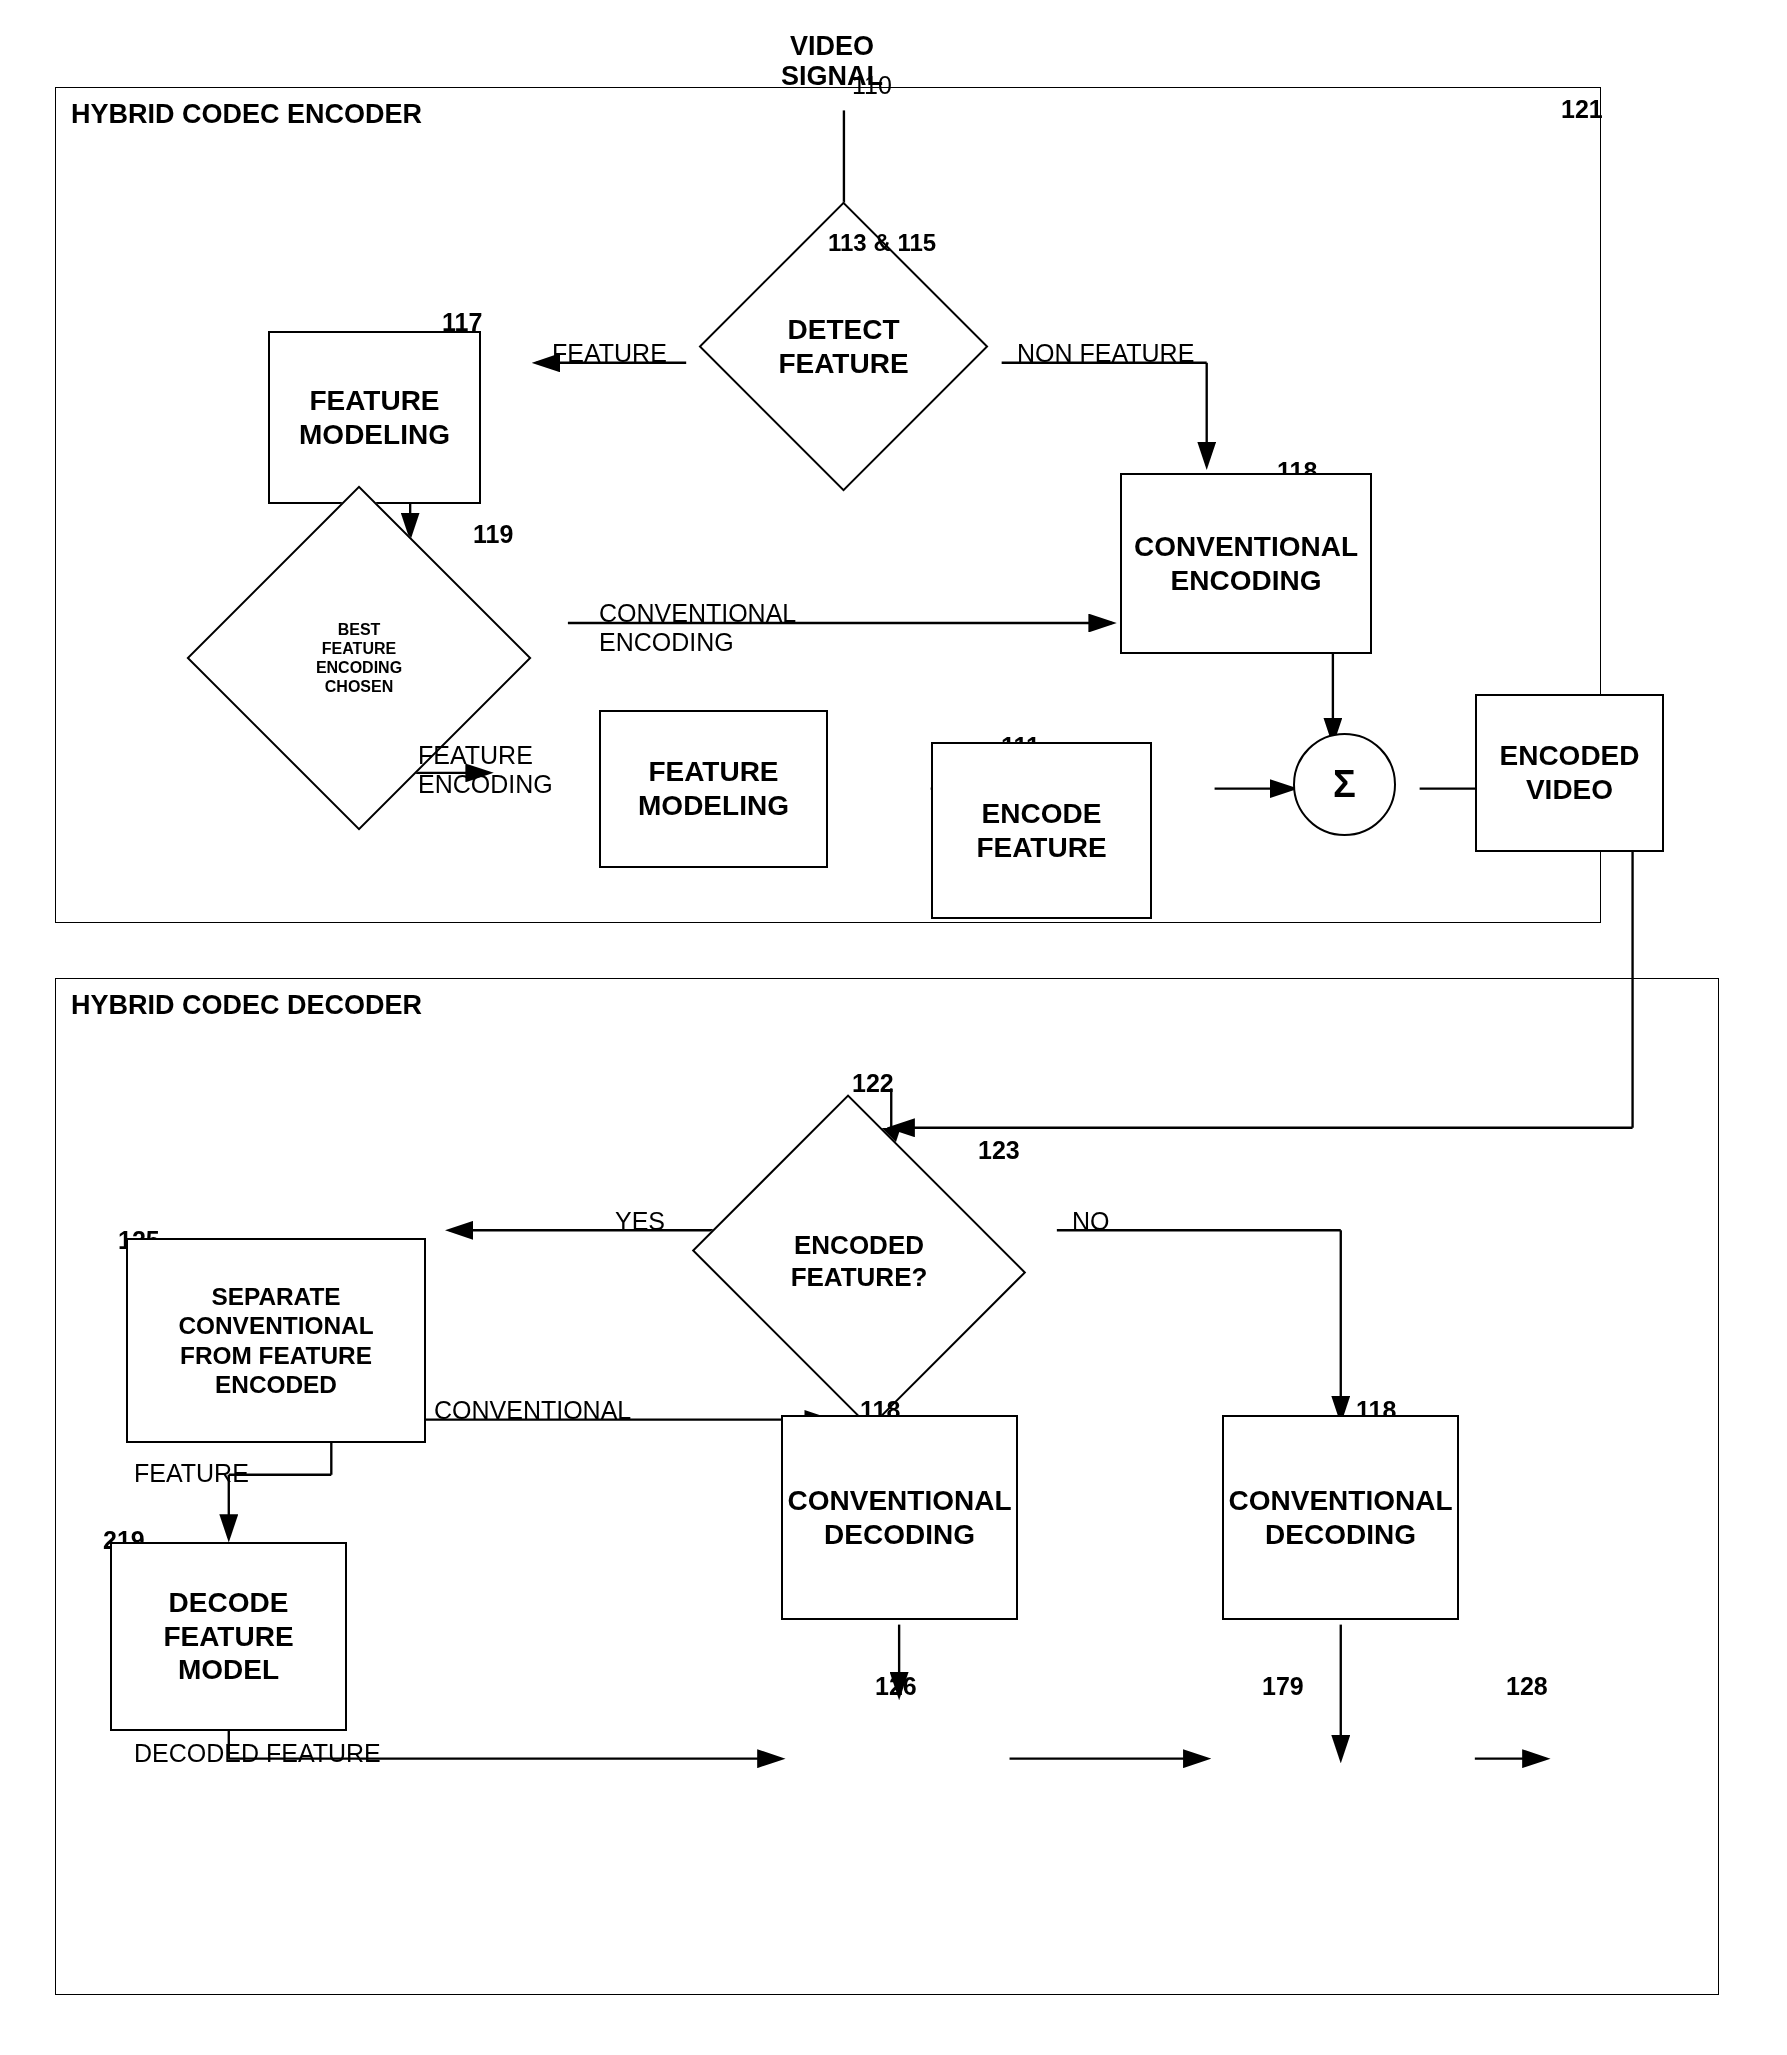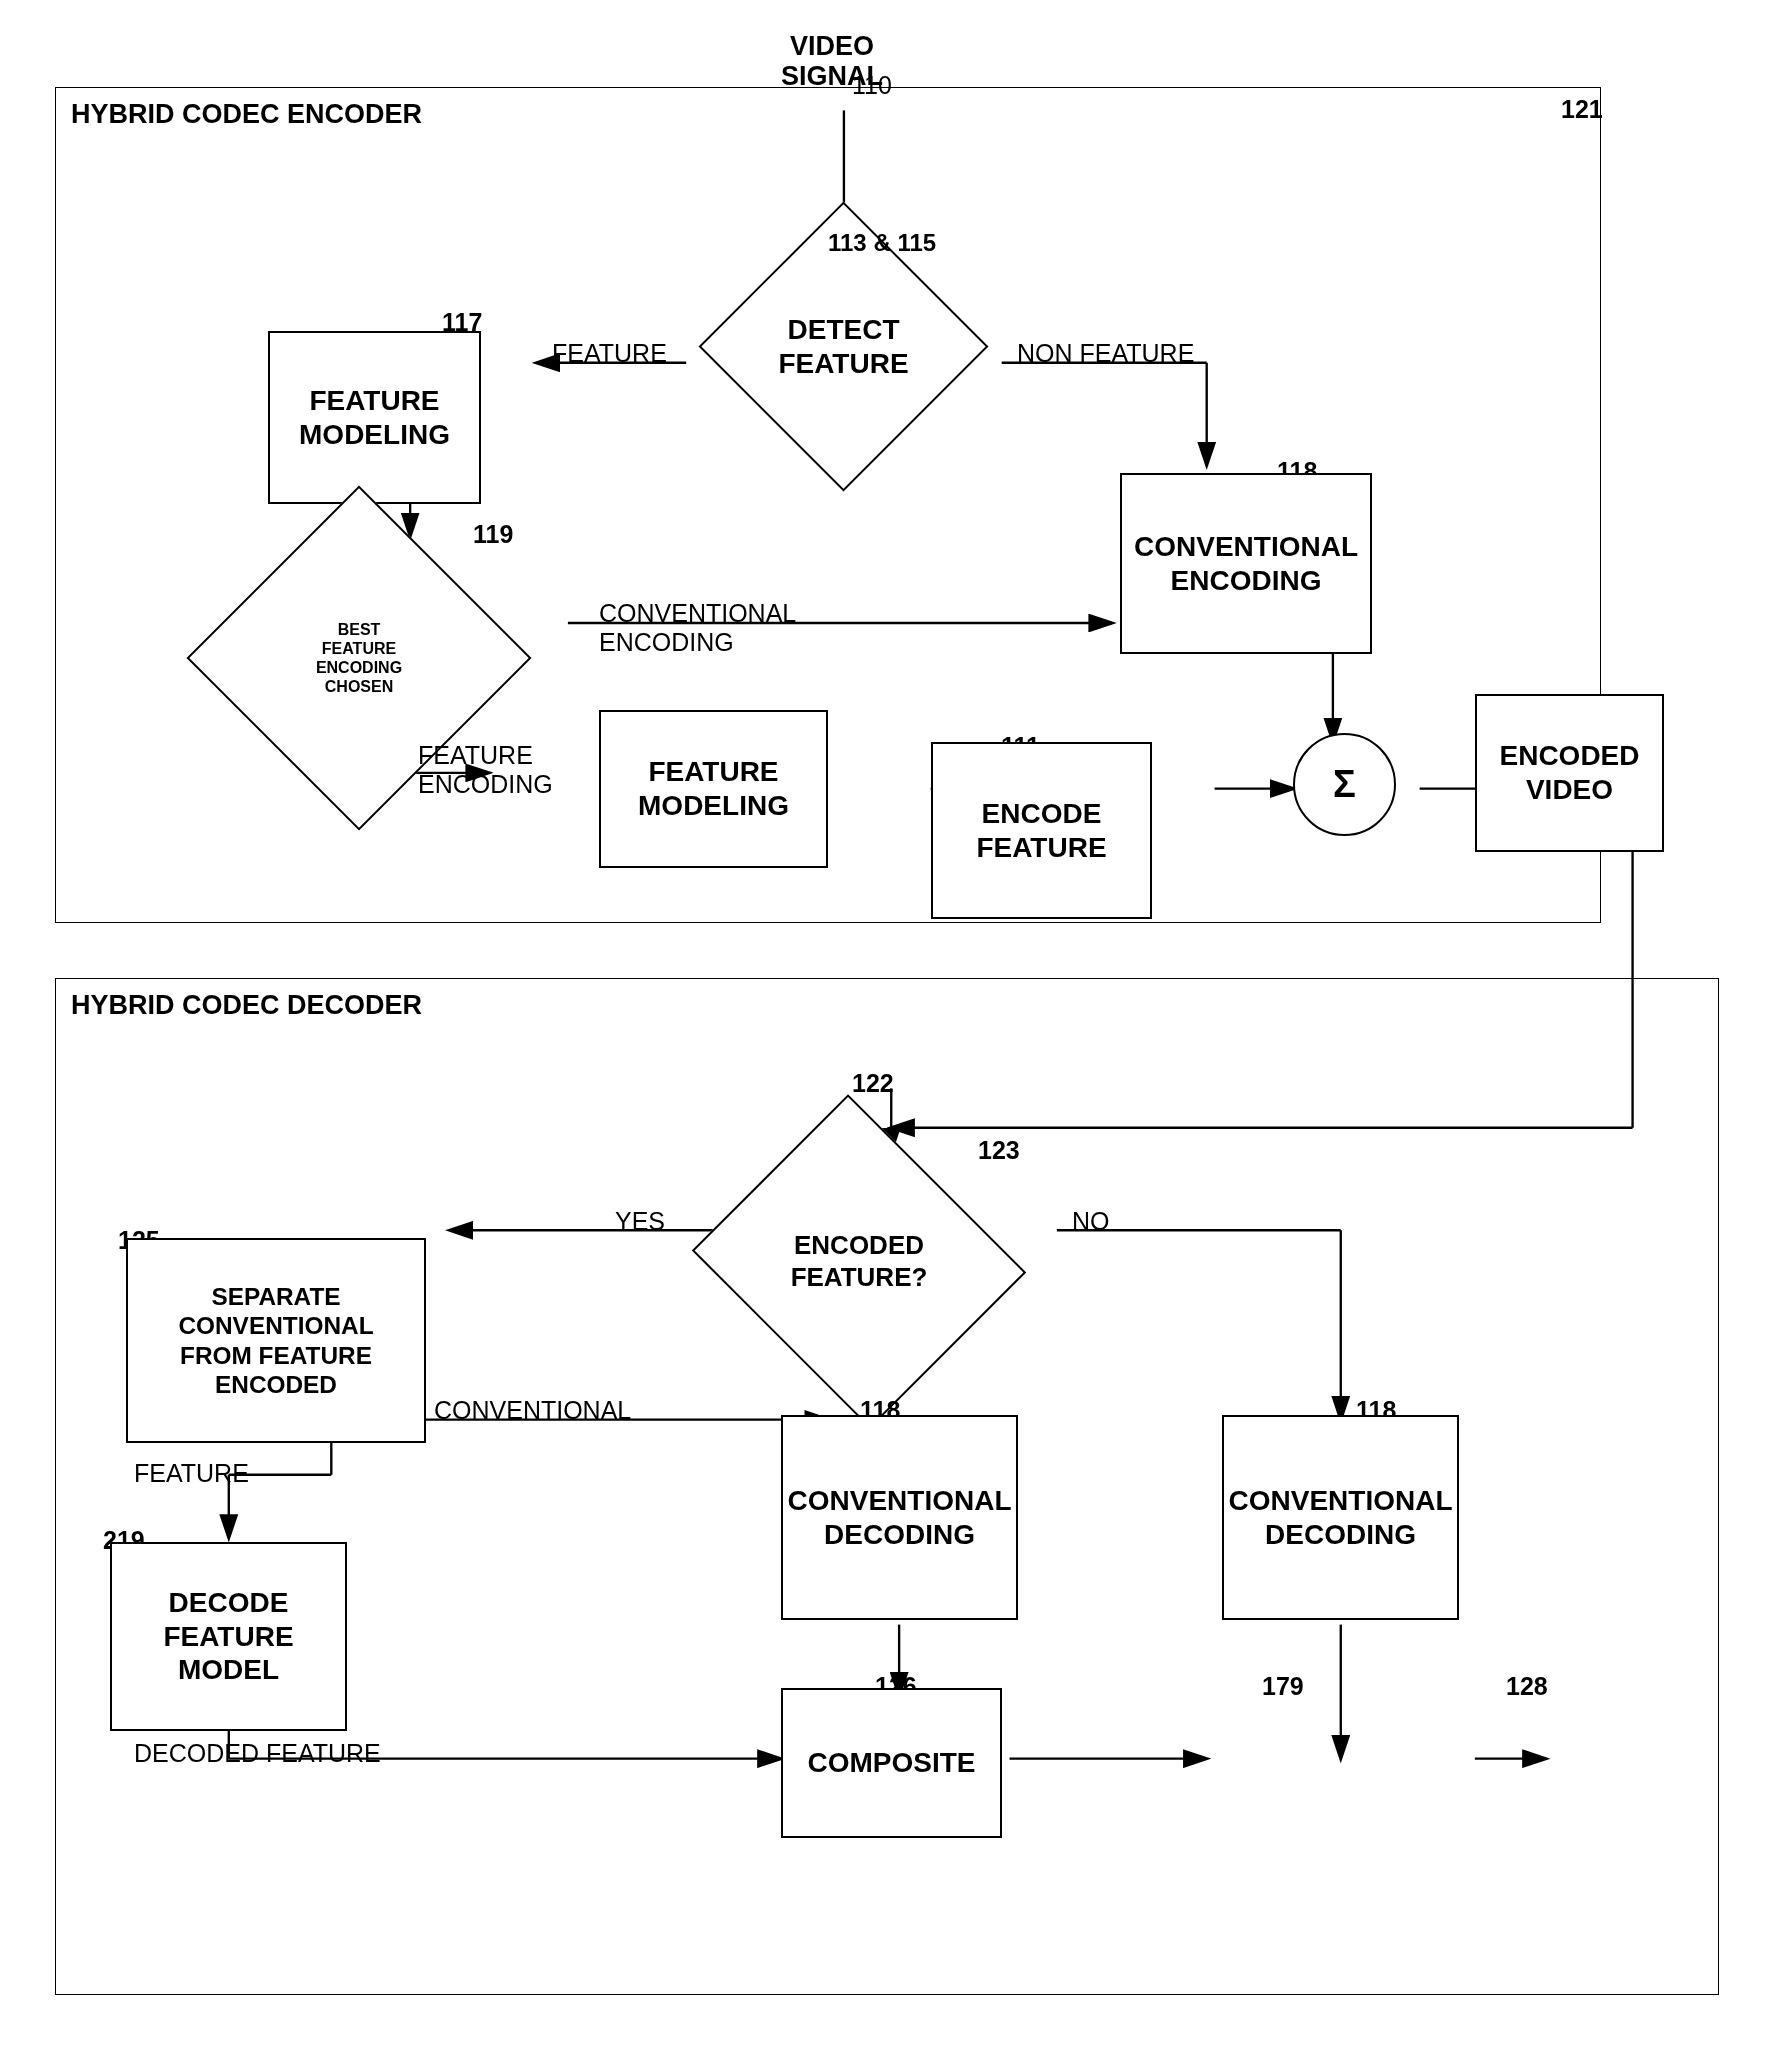--- a/index.html
+++ b/index.html
@@ -245,21 +245,20 @@
   <div class="box" style="left:781px; top:1415px; width:237px; height:205px;">CONVENTIONAL<br>DECODING</div>
 
   <div class="label-normal" style="left:1356px; top:1396px; font-weight:bold;"><b>118</b></div>
 
   <div class="box" style="left:1222px; top:1415px; width:237px; height:205px;">CONVENTIONAL<br>DECODING</div>
 
   <div class="label-normal" style="left:134px; top:1739px;">DECODED FEATURE</div>
 
   <div class="label-normal" style="left:875px; top:1672px; font-weight:bold;"><b>126</b></div>
 
-  <div class="box" style="left:781px; top:1688px; width:221px; height:150px;">COMPOSITE</div>
 
   <div class="label-normal" style="left:1262px; top:1672px; font-weight:bold;"><b>179</b></div>
 
 
   <div class="label-normal" style="left:1506px; top:1672px; font-weight:bold;"><b>128</b></div>
 
 
 </div>
 
 

